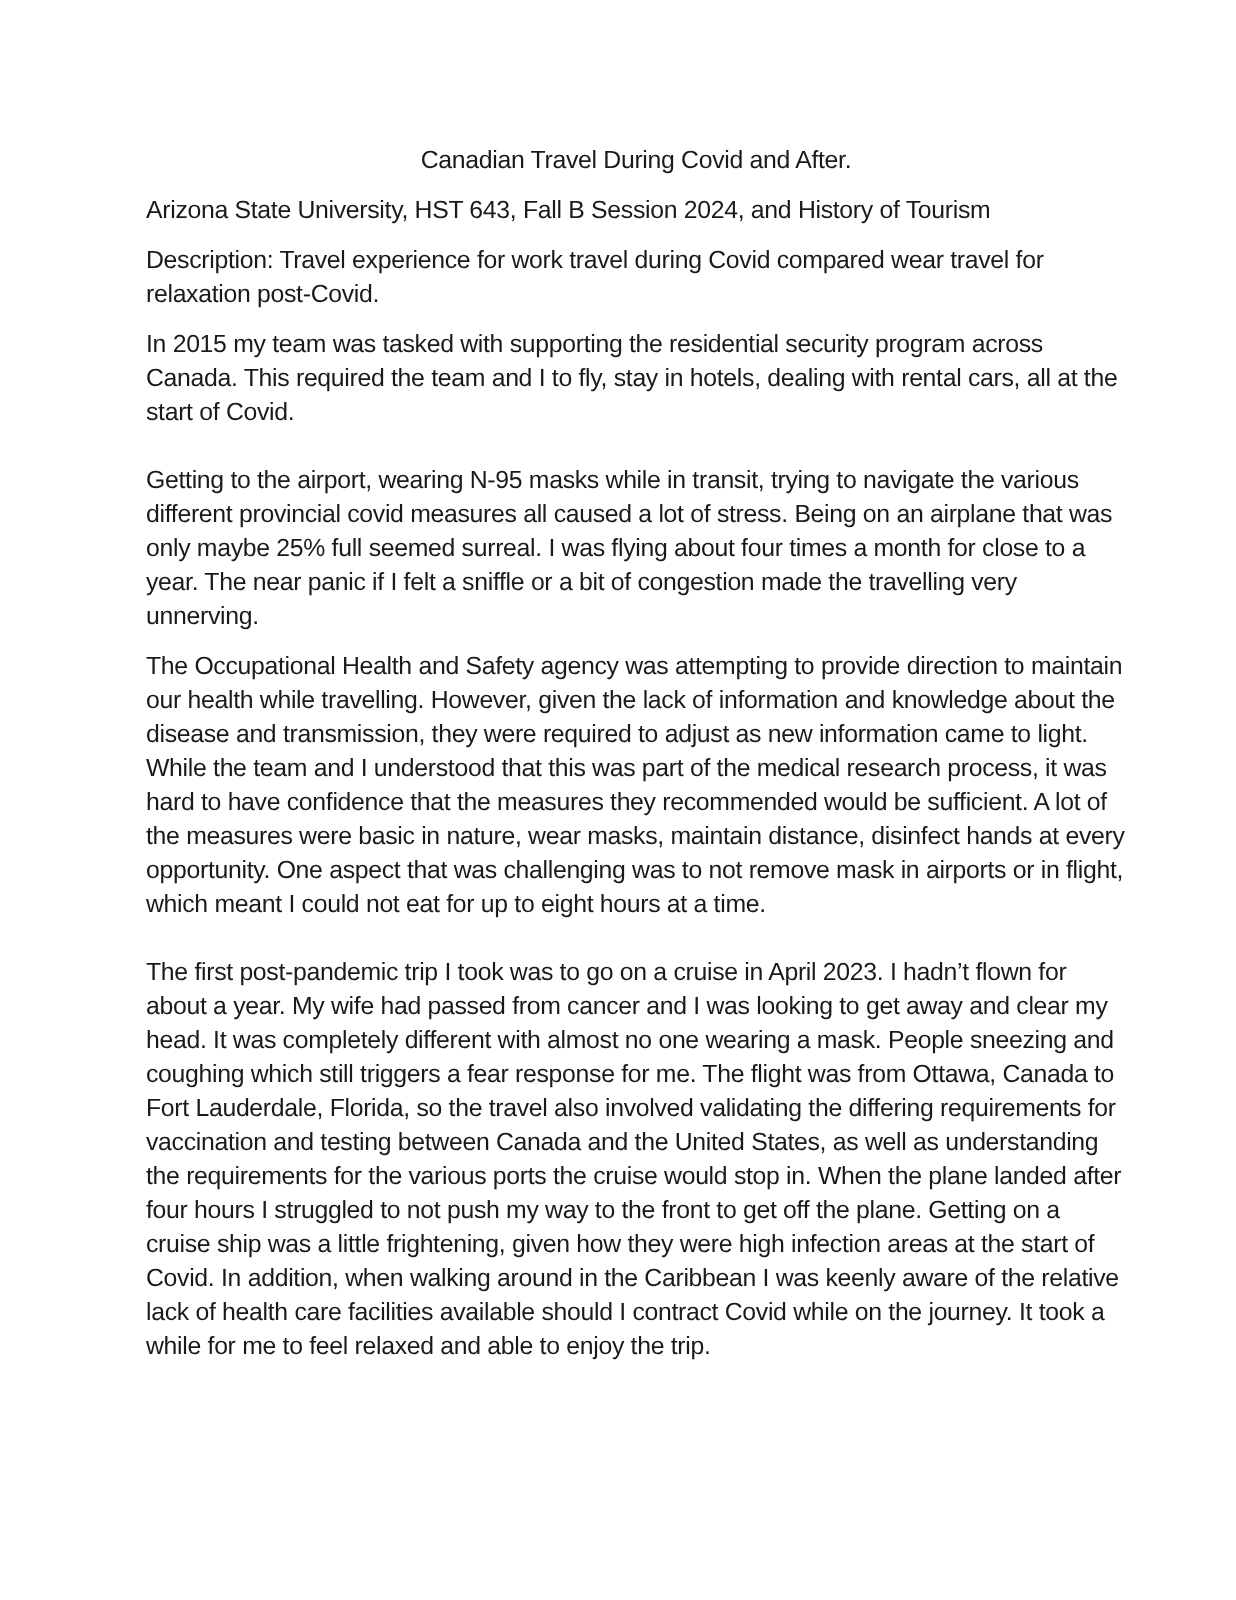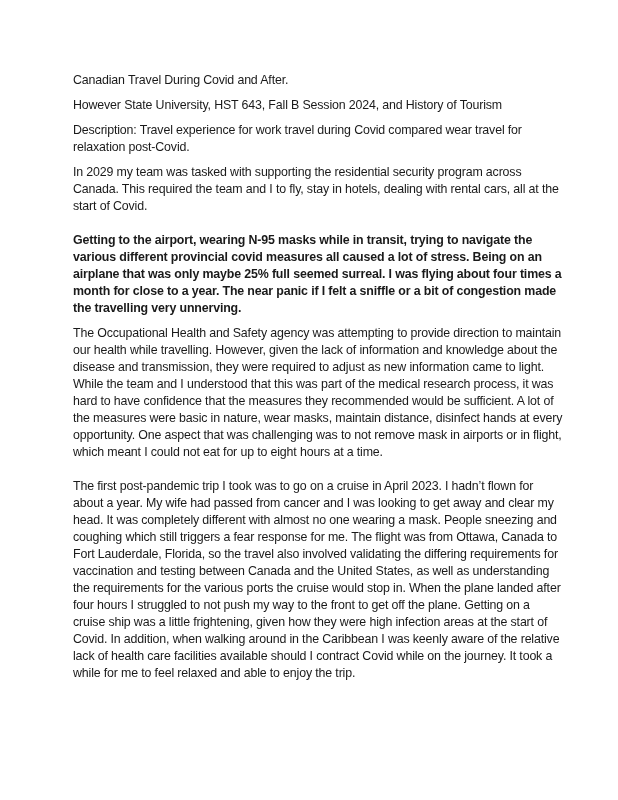--- a/index.html
+++ b/index.html
@@ -7,33 +7,33 @@
   .page {
     position: absolute; left: 0; top: 0; width: 618px; height: 800px; background: #ffffff;
   }
   .content {
     position: absolute; left: 73px; top: 72px; width: 490px;
     font-family: "Liberation Sans", sans-serif;
     font-size: 12.4px; line-height: 17px; color: #1a1a1a;
     letter-spacing: -0.15px;
   }
   .content p { margin: 0; }
-  .title { margin-bottom: 8px !important; }
+  .title { margin-bottom: 8px !important; text-align: center; }
   .subtitle { margin-bottom: 8px !important; }
   .desc { margin-bottom: 8px !important; }
   .p1 { margin-bottom: 17px !important; }
-  .p2 { margin-bottom: 8px !important; font-weight: bold; }
+  .p2 { margin-bottom: 8px !important; }
   .p3 { margin-bottom: 17px !important; }
 </style>
 </head>
 <body>
 
 <div class="page">
   <div class="content">
     <p class="title">Canadian Travel During Covid and After.</p>
-    <p class="subtitle">However State University, HST 643, Fall B Session 2024, and History of Tourism</p>
+    <p class="subtitle">Arizona State University, HST 643, Fall B Session 2024, and History of Tourism</p>
     <p class="desc">Description: Travel experience for work travel during Covid compared wear travel for relaxation post-Covid.</p>
-    <p class="p1">In 2029 my team was tasked with supporting the residential security program across Canada. This required the team and I to fly, stay in hotels, dealing with rental cars, all at the start of Covid.</p>
+    <p class="p1">In 2015 my team was tasked with supporting the residential security program across Canada. This required the team and I to fly, stay in hotels, dealing with rental cars, all at the start of Covid.</p>
     <p class="p2">Getting to the airport, wearing N-95 masks while in transit, trying to navigate the various different provincial covid measures all caused a lot of stress. Being on an airplane that was only maybe 25% full seemed surreal. I was flying about four times a month for close to a year. The near panic if I felt a sniffle or a bit of congestion made the travelling very unnerving.</p>
     <p class="p3">The Occupational Health and Safety agency was attempting to provide direction to maintain our health while travelling. However, given the lack of information and knowledge about the disease and transmission, they were required to adjust as new information came to light. While the team and I understood that this was part of the medical research process, it was hard to have confidence that the measures they recommended would be sufficient. A lot of the measures were basic in nature, wear masks, maintain distance, disinfect hands at every opportunity. One aspect that was challenging was to not remove mask in airports or in flight, which meant I could not eat for up to eight hours at a time.</p>
     <p class="p4">The first post-pandemic trip I took was to go on a cruise in April 2023. I hadn’t flown for about a year. My wife had passed from cancer and I was looking to get away and clear my head. It was completely different with almost no one wearing a mask. People sneezing and coughing which still triggers a fear response for me. The flight was from Ottawa, Canada to Fort Lauderdale, Florida, so the travel also involved validating the differing requirements for vaccination and testing between Canada and the United States, as well as understanding the requirements for the various ports the cruise would stop in.  When the plane landed after four hours I struggled to not push my way to the front to get off the plane. Getting on a cruise ship was a little frightening, given how they were high infection areas at the start of Covid. In addition, when walking around in the Caribbean I was keenly aware of the relative lack of health care facilities available should I contract Covid while on the journey.  It took a while for me to feel relaxed and able to enjoy the trip.</p>
   </div>
 </div>
 
 </body></html>

